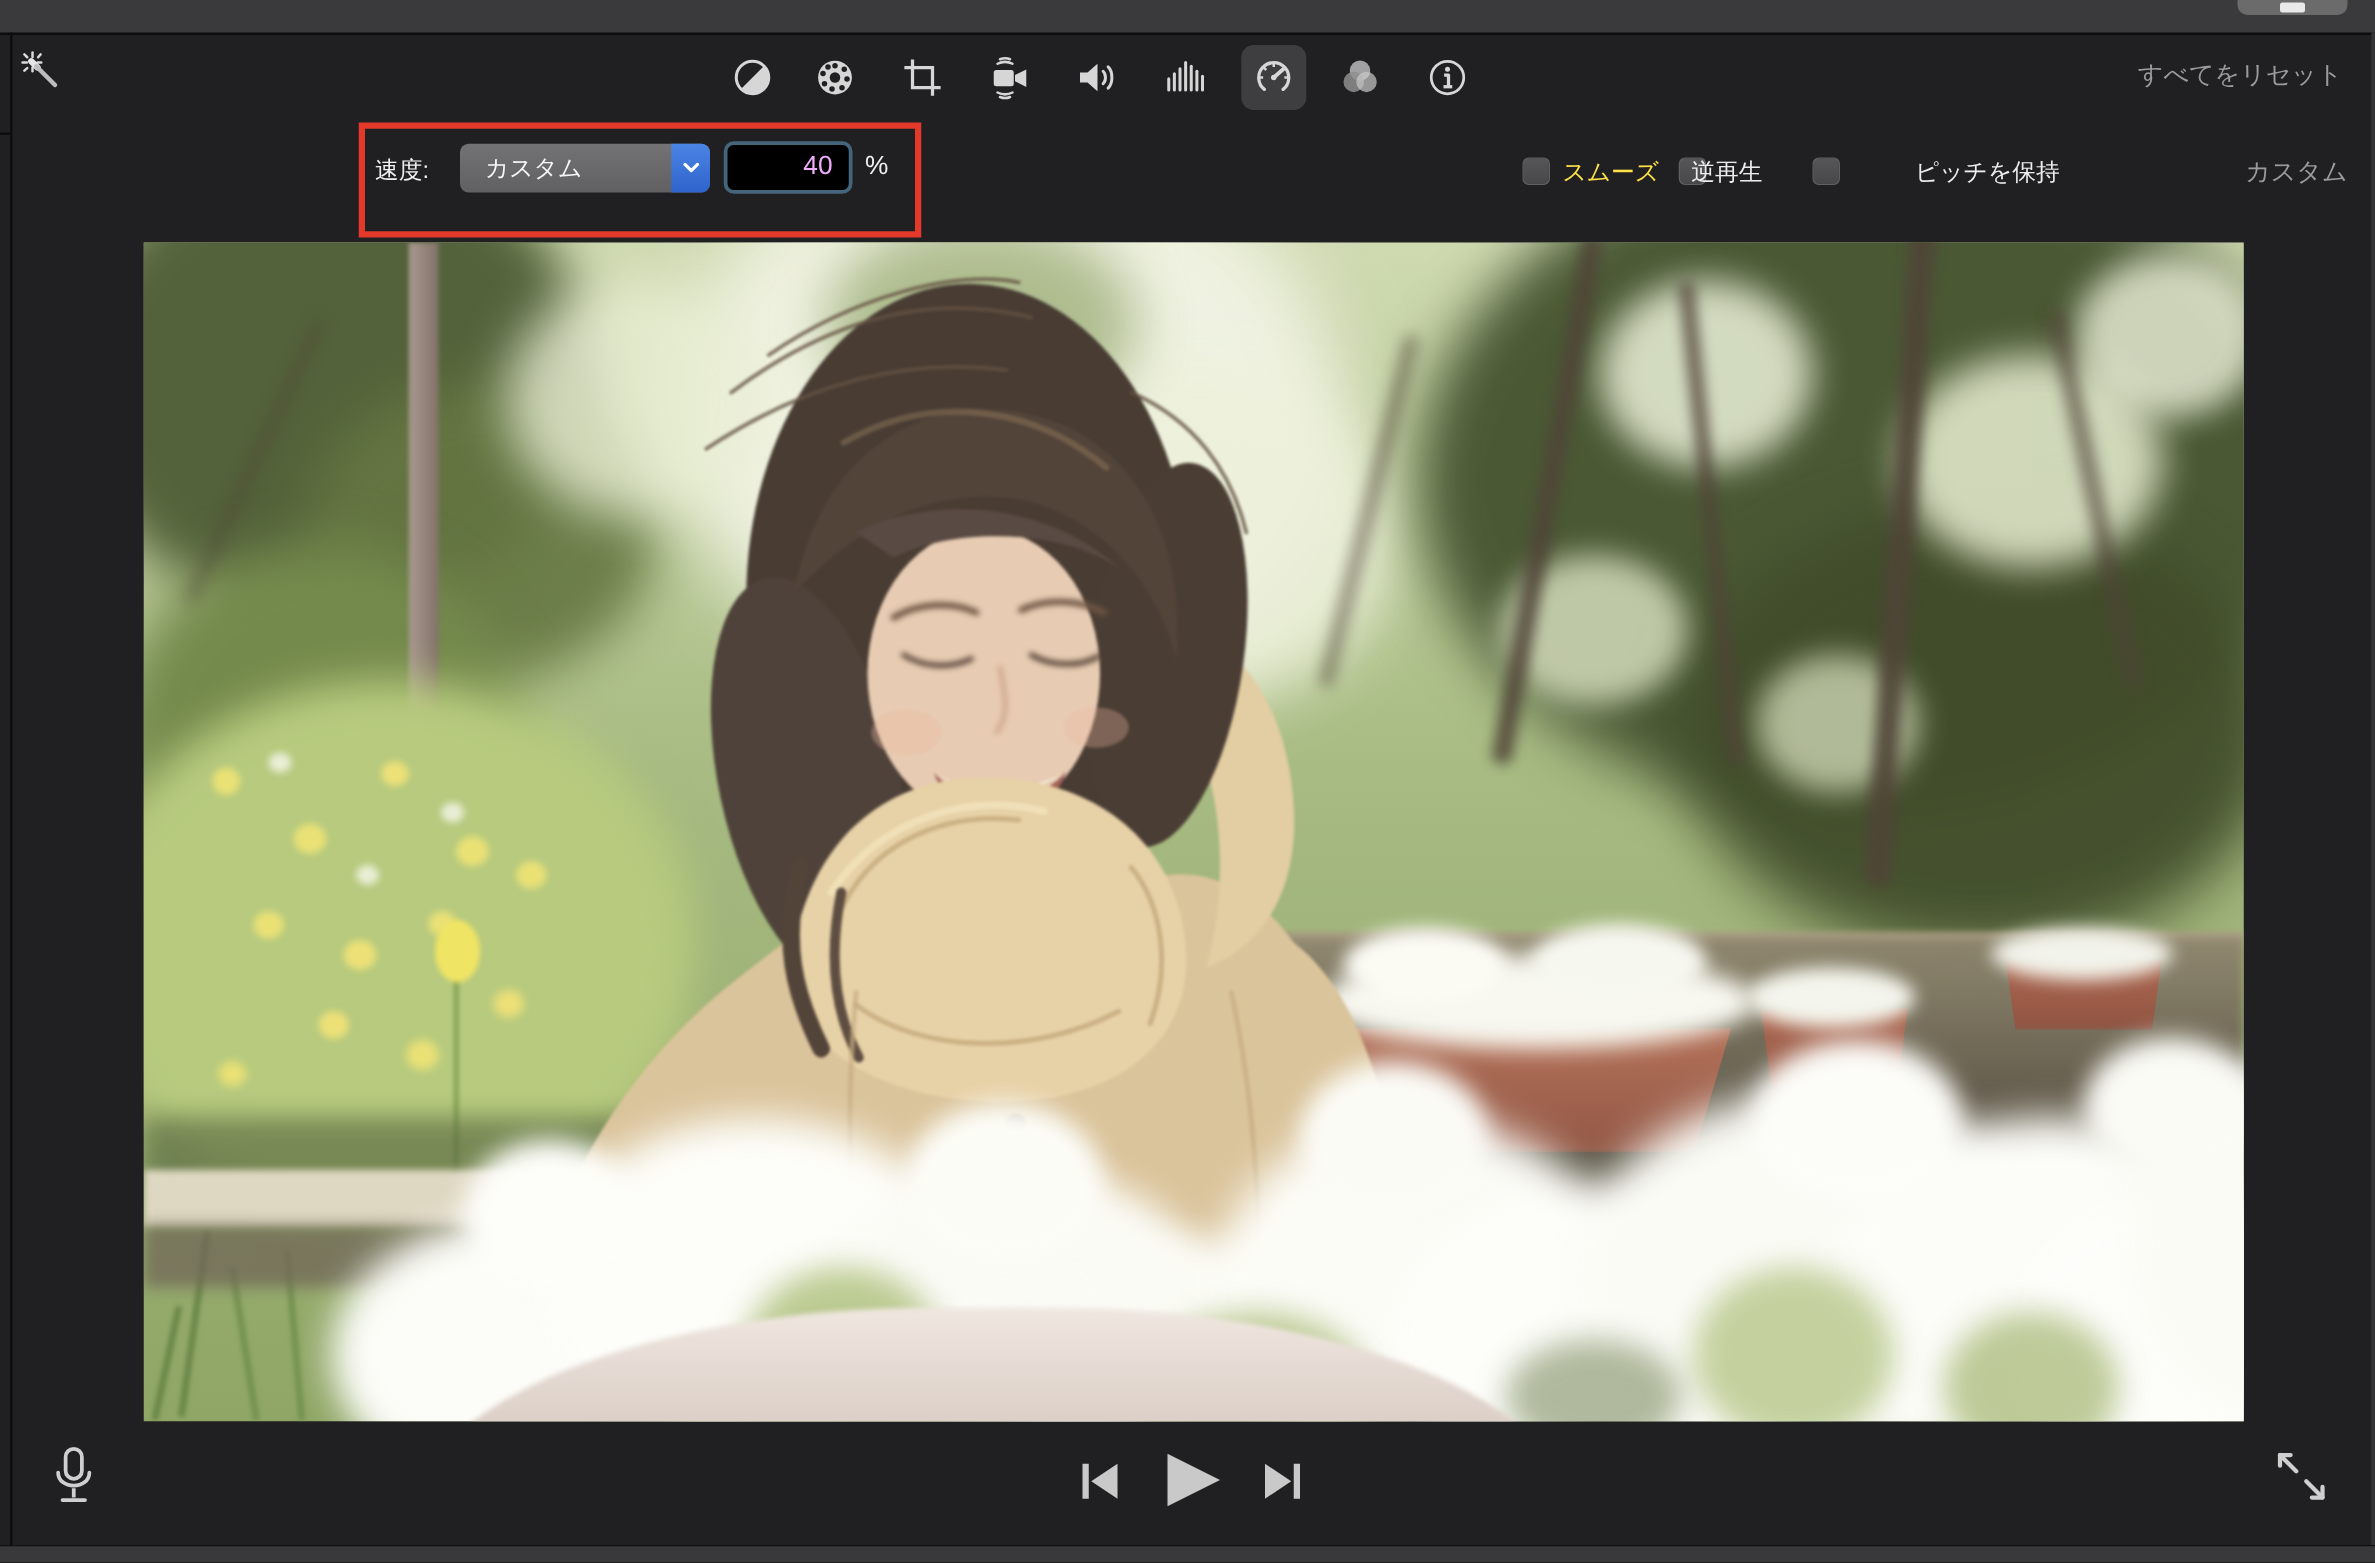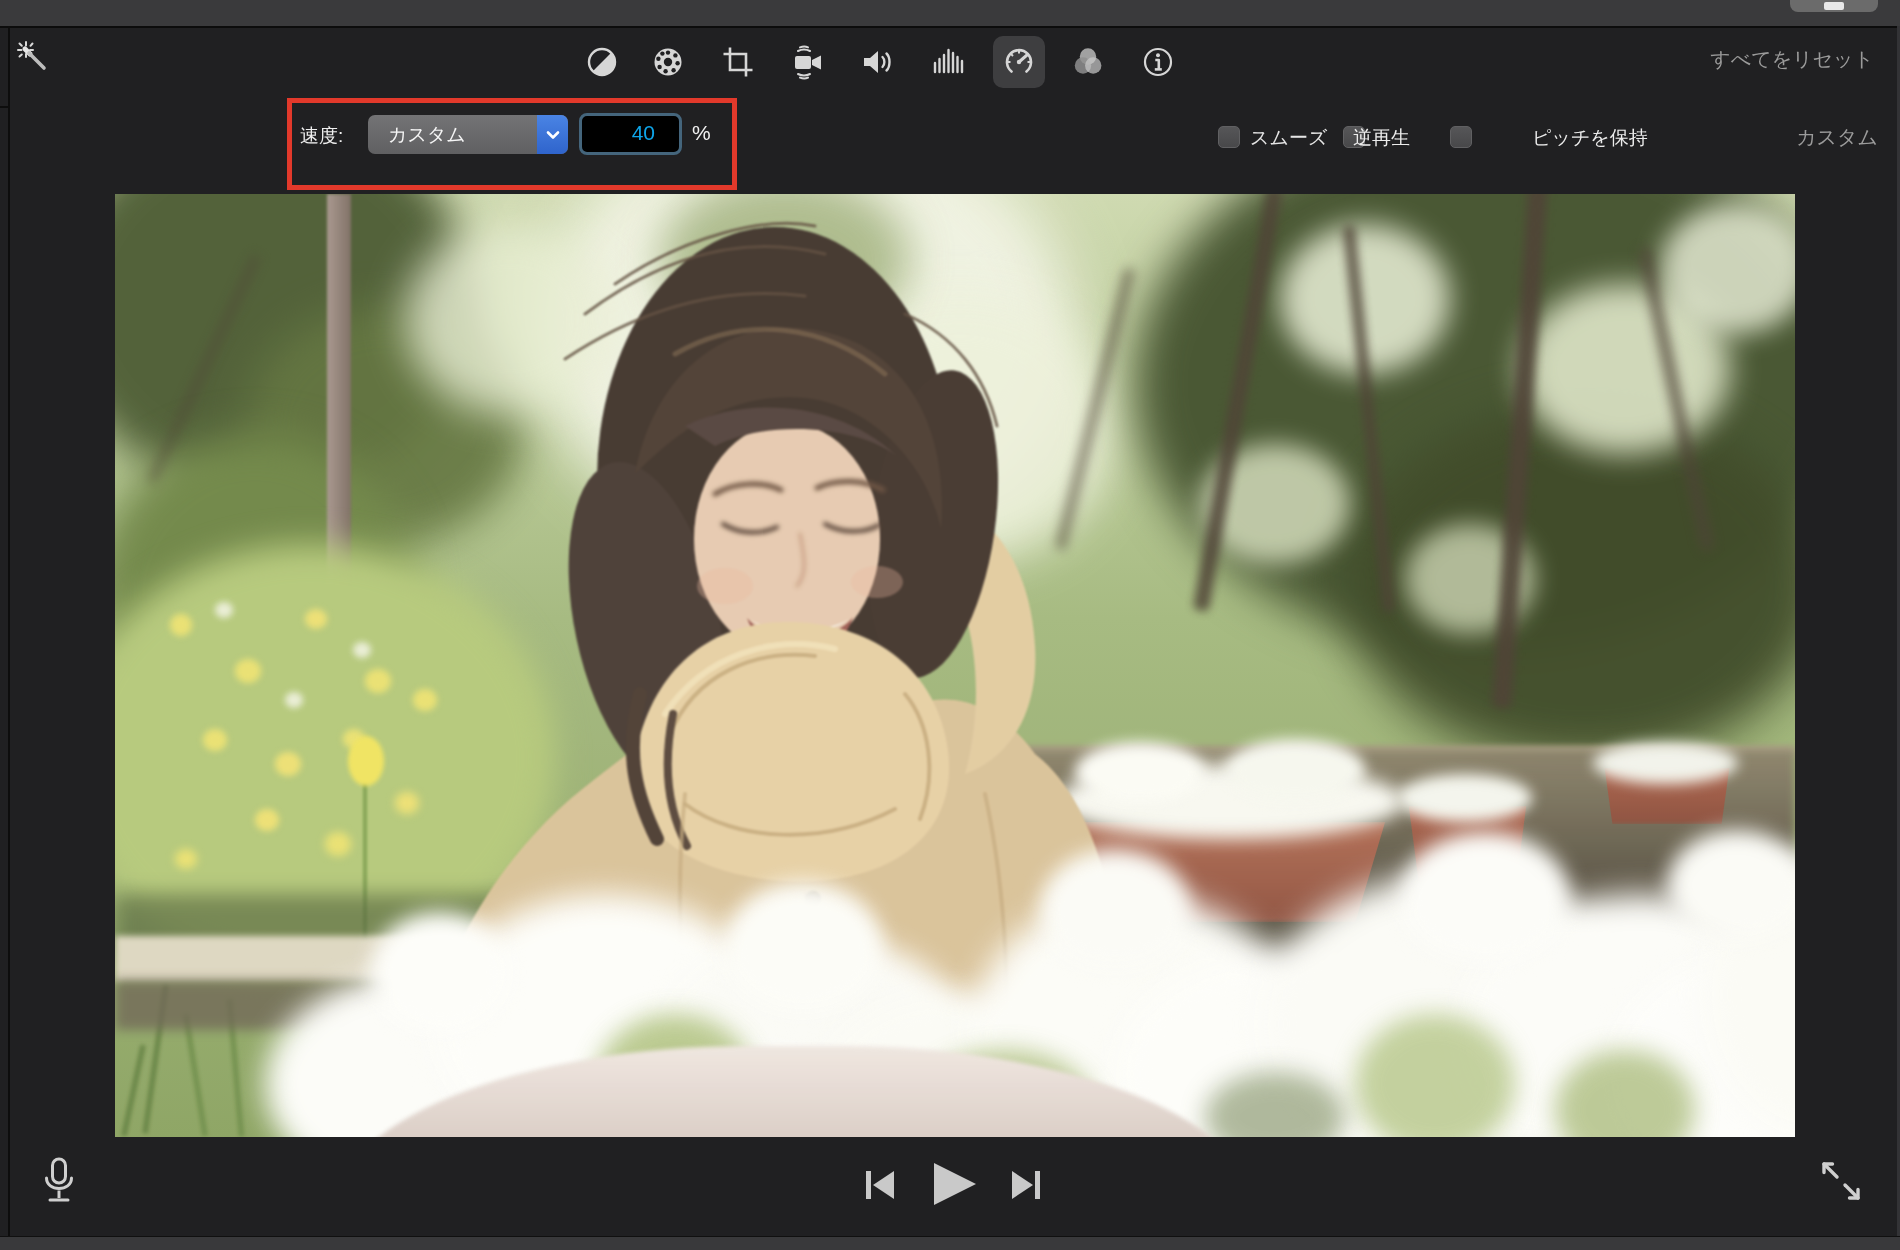--- a/index.html
+++ b/index.html
@@ -23,26 +23,26 @@
   .red-box{position:absolute;left:287px;top:98px;width:450px;height:92px;border:5px solid #e2392b;box-sizing:border-box;pointer-events:none;}
   .speed-label{position:absolute;left:300px;top:123px;font-size:19px;color:#f0f0f0;white-space:nowrap;}
   .dropdown{position:absolute;left:368px;top:115px;width:200px;height:39px;border-radius:7px;
             background:linear-gradient(180deg,#737375,#606062);display:flex;align-items:center;}
   .dropdown .dd-text{padding-left:20px;font-size:19px;color:#f6f6f6;white-space:nowrap;}
   .dd-cap{position:absolute;right:0;top:0;width:31px;height:39px;border-radius:0 7px 7px 0;
           background:linear-gradient(180deg,#4a84e4,#2f64cc);display:flex;align-items:center;justify-content:center;}
   .speed-field{position:absolute;left:579px;top:113px;width:103px;height:42px;box-sizing:border-box;
                background:#000;border:3px solid #44657c;border-radius:8px;
                box-shadow:inset 0 0 0 2px #000;}
-  .speed-field .val{position:absolute;right:24px;top:5px;font-size:21px;color:#0ea5e9;margin-left:32px;}
+  .speed-field .val{position:absolute;right:13px;top:5px;font-size:21px;color:#f0abfc;margin-left:32px;}
   .pct{position:absolute;left:692px;top:121px;font-size:21px;color:#f0f0f0;}
   .checkbox{position:absolute;top:126px;width:22px;height:22px;border-radius:5px;box-sizing:border-box;
             background:linear-gradient(180deg,#565658,#48484a);border:1px solid #606062;}
   .cb-label{position:absolute;top:125px;font-size:19px;white-space:nowrap;}
-  .cb-dim{color:#e5e5e5;}
+  .cb-dim{color:#fde047;}
   .cb-lit{color:#ececec;}
   .reset{position:absolute;right:22px;top:124px;font-size:20px;color:#9b9b9b;white-space:nowrap;}
   
   .video{position:absolute;left:115px;top:194px;width:1680px;height:943px;overflow:hidden;
          background:linear-gradient(180deg,#cdd8ad 0%,#a3b87c 45%,#8aa25e 100%);}
   .b{position:absolute;border-radius:50%;}
   .trunk{position:absolute;background:#473b2d;border-radius:6px;}
   .wash{position:absolute;inset:0;background:rgba(255,255,252,0.05);}
   
   .transport svg,.mic svg,.fs svg{display:block;}

